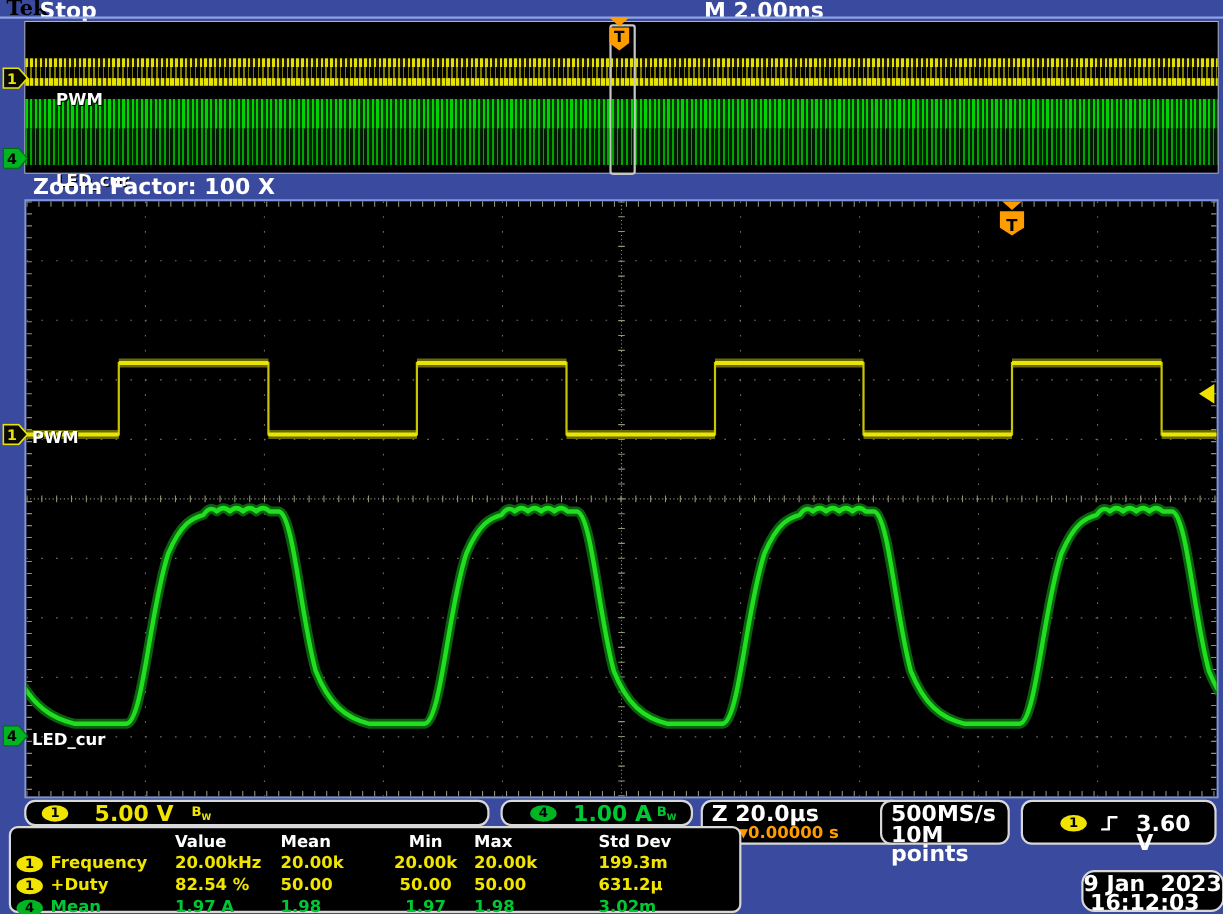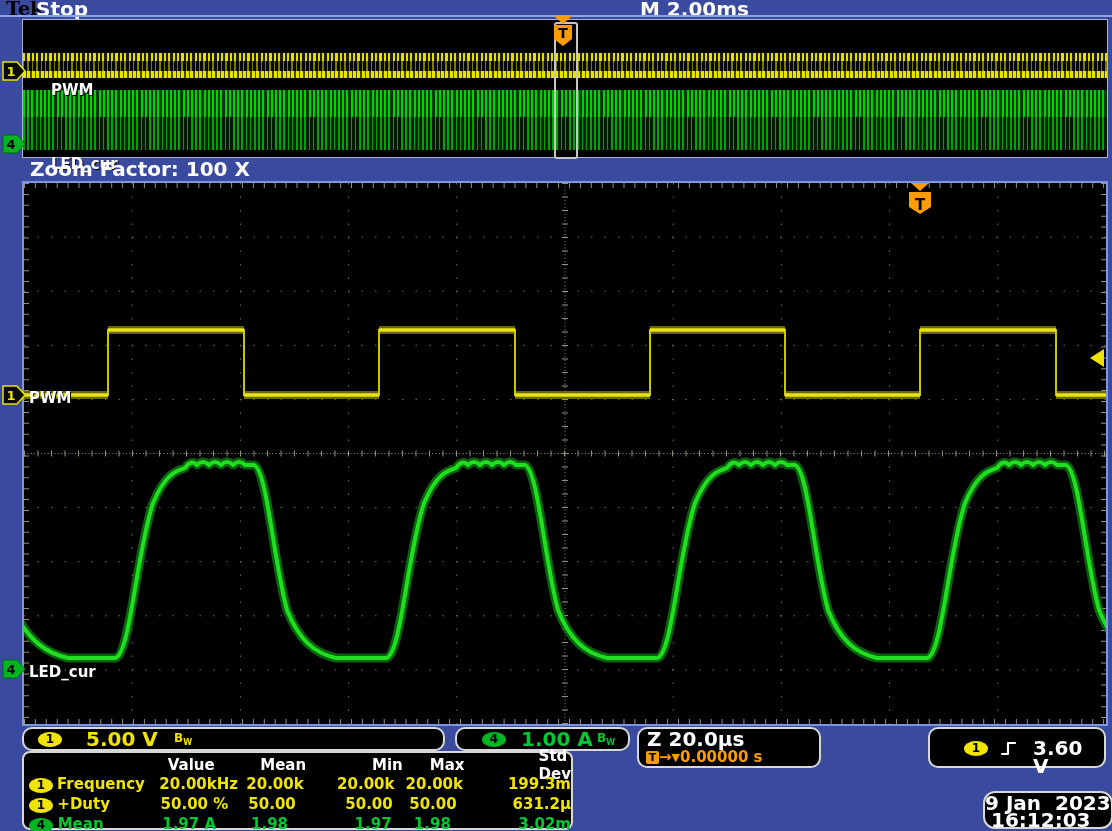--- a/index.html
+++ b/index.html
@@ -136,30 +136,34 @@
   <div class="box" style="left:637px;top:727px;width:184px;height:41px;padding-left:10px;">
     <span class="abs t15" style="left:8px;top:1px;">Z 20.0µs</span>
     <span class="abs otx" style="left:7px;top:19px;display:flex;align-items:center;font-size:15px;">
       <span style="display:inline-block;width:13px;height:13px;background:#ff9d00;border-radius:2px;color:#000;font-size:11px;line-height:13px;text-align:center;">T</span>
         <span>→</span>
         <span style="font-size:11px;">▼</span>
         <span>0.00000 s</span>
     </span>
   </div>
 
+  <div class="box" style="left:800px;top:727px;width:118px;height:41px;">
+    <span class="abs t15" style="left:8px;top:1px;">500MS/s</span>
+    <span class="abs t15" style="left:8px;top:20px;">10M points</span>
+  </div>
 
   <div class="box" style="left:928px;top:727px;width:178px;height:41px;">
     <span class="oval y abs" style="left:34px;top:12px;">1</span>
     <svg class="abs" style="left:70px;top:11px;" width="18" height="17">
       <polyline points="2,14 8,14 8,3 15,3" fill="none" stroke="#fff" stroke-width="2.2" stroke-linejoin="round" stroke-linecap="round"></polyline>
     </svg>
     <span class="abs t15" style="left:103px;top:10px;">3.60 V</span>
   </div>
 
-  <div class="box" style="left:22px;top:751px;width:551px;height:79px;border-radius:8px;padding-top:2px;">
+  <div class="box" style="left:8px;top:751px;width:666px;height:79px;border-radius:8px;padding-top:2px;">
     <div class="mrow hdr" style="height:19px;">
       <span class="c-badge"></span>
         <span class="c-name"></span>
       <span class="c-val">Value</span>
       <span class="c-mean">Mean</span>
       <span class="c-min">Min</span>
       <span class="c-max">Max</span>
       <span class="c-std">Std Dev</span>
     </div>
     <div class="mrow ytx">
@@ -167,21 +171,21 @@
       <span class="c-name">Frequency</span>
       <span class="c-val">20.00kHz</span>
       <span class="c-mean">20.00k</span>
       <span class="c-min">20.00k</span>
       <span class="c-max">20.00k</span>
       <span class="c-std">199.3m</span>
     </div>
     <div class="mrow ytx">
       <span class="c-badge"><span class="oval y">1</span></span>
       <span class="c-name">+Duty</span>
-      <span class="c-val">50.00 %</span>
+      <span class="c-val">82.54 %</span>
       <span class="c-mean">50.00</span>
       <span class="c-min">50.00</span>
       <span class="c-max">50.00</span>
       <span class="c-std">631.2µ</span>
     </div>
     <div class="mrow gtx">
       <span class="c-badge"><span class="oval g">4</span></span>
       <span class="c-name">Mean</span>
       <span class="c-val">1.97 A</span>
       <span class="c-mean">1.98</span>

